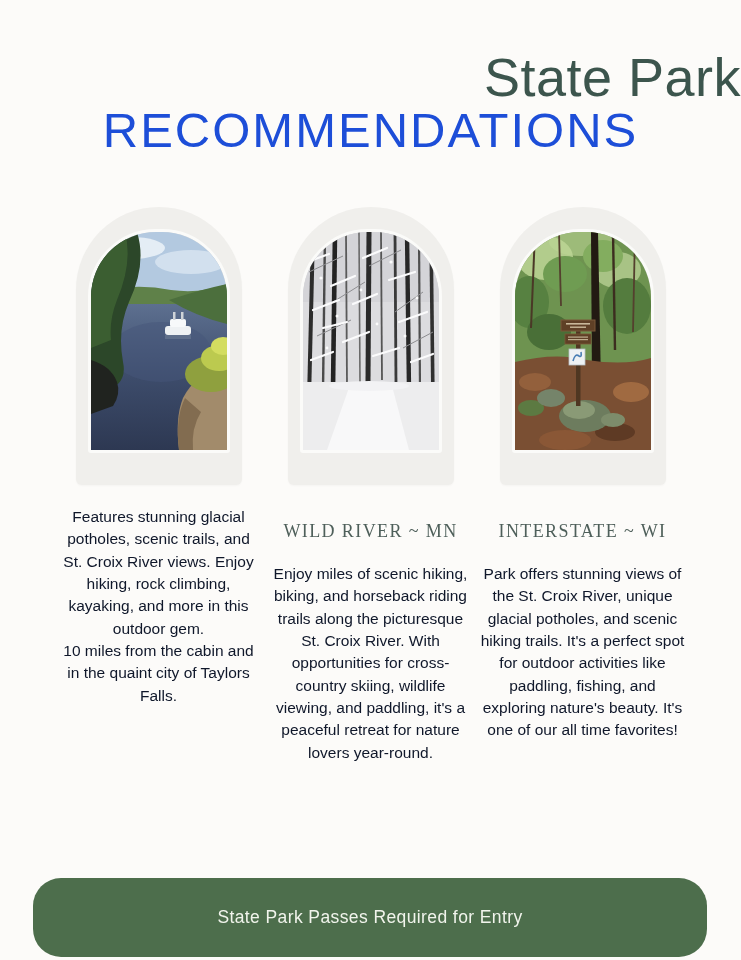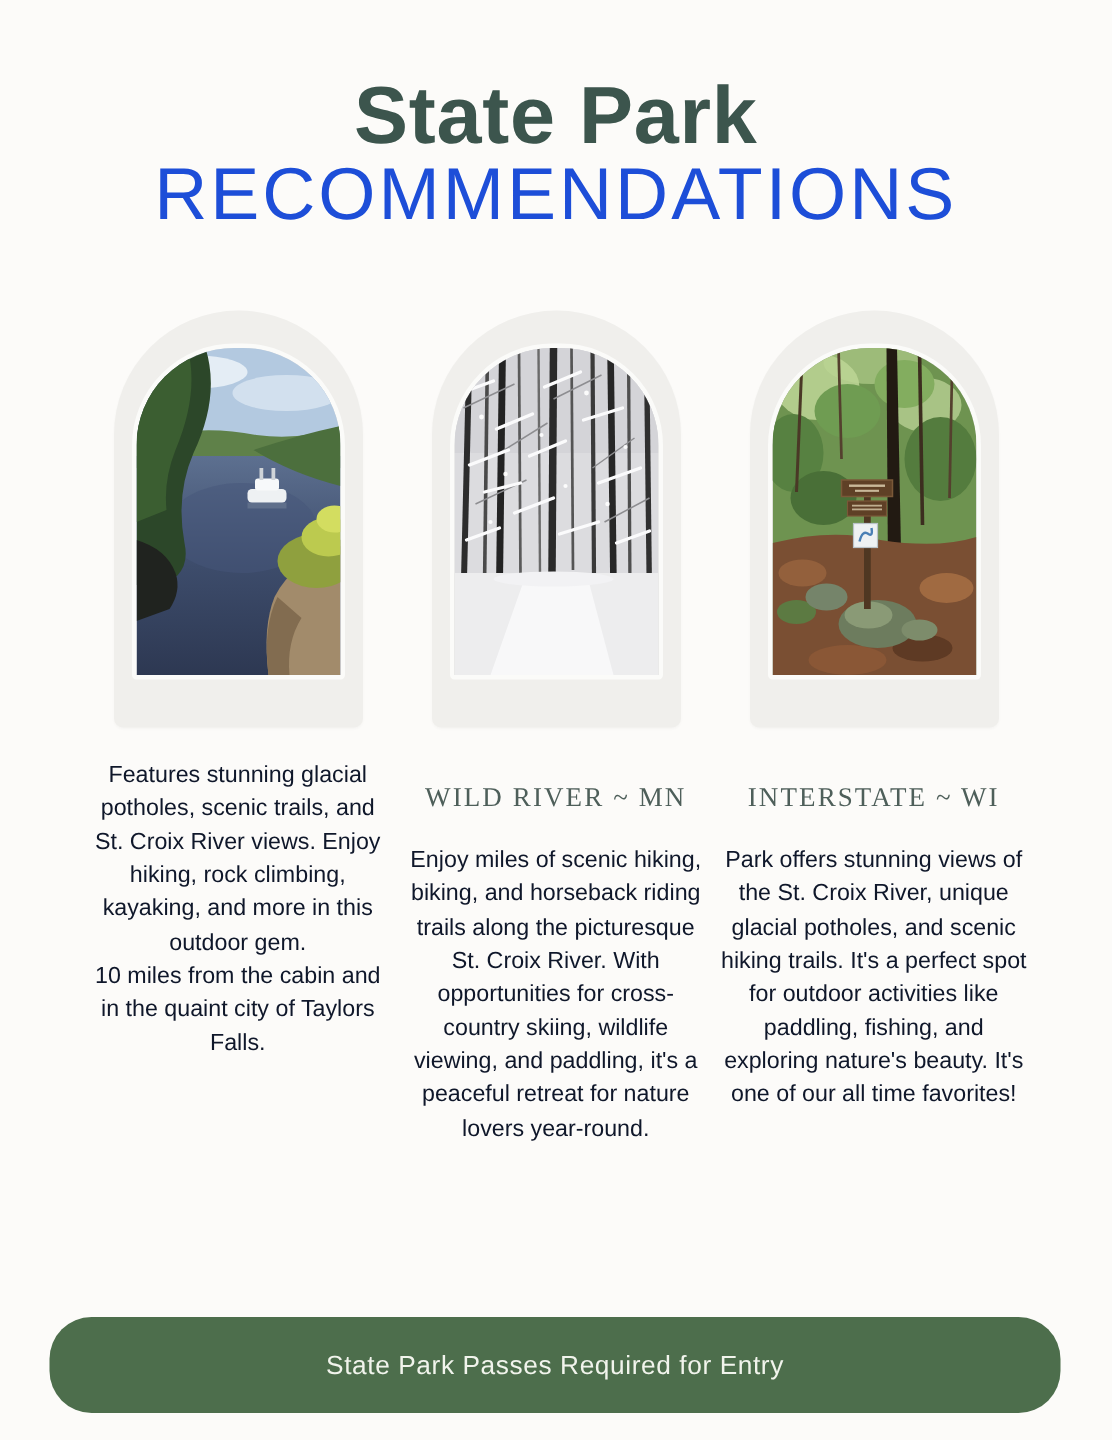--- a/index.html
+++ b/index.html
@@ -8,23 +8,24 @@
     width:741px;height:960px;
     background:#fcfbf9;
     font-family:"Liberation Sans",sans-serif;
     overflow:hidden;
     margin:0 auto;
   }
   
   .title-block{padding-top:50px;text-align:center;}
   .title-line1{
     margin:0;
-    font-size:54px;font-weight:700;line-height:1.0;
+    font-size:54px;font-weight:400;line-height:1.0;
     color:#3c554d;letter-spacing:0.5px;
     font-family:"Liberation Sans",sans-serif;
+    text-align:right;
   }
   .title-line2{
     margin:2px 0 0;
     font-size:49px;font-weight:400;line-height:1.0;
     color:#1d4ed8;letter-spacing:2px;
     font-family:"Liberation Sans",sans-serif;
   }
   
   .cards{
     display:flex;justify-content:center;gap:7px;
@@ -57,21 +58,21 @@
   .card-body{
     margin:21px auto 0;
     width:205px;
     font-size:15.5px;line-height:1.44;
     color:#0f172a;
     white-space:pre-line;
   }
   
   .banner{
     position:absolute;left:33px;top:878px;
-    width:674px;height:64px;
+    width:674px;height:79px;
     background:#4d6e4c;
     border-radius:28px;
     display:flex;align-items:center;justify-content:center;
   }
   .banner span{
     color:#f1f4ec;
     font-size:17.5px;letter-spacing:0.4px;
   }
 </style>
 </head>

